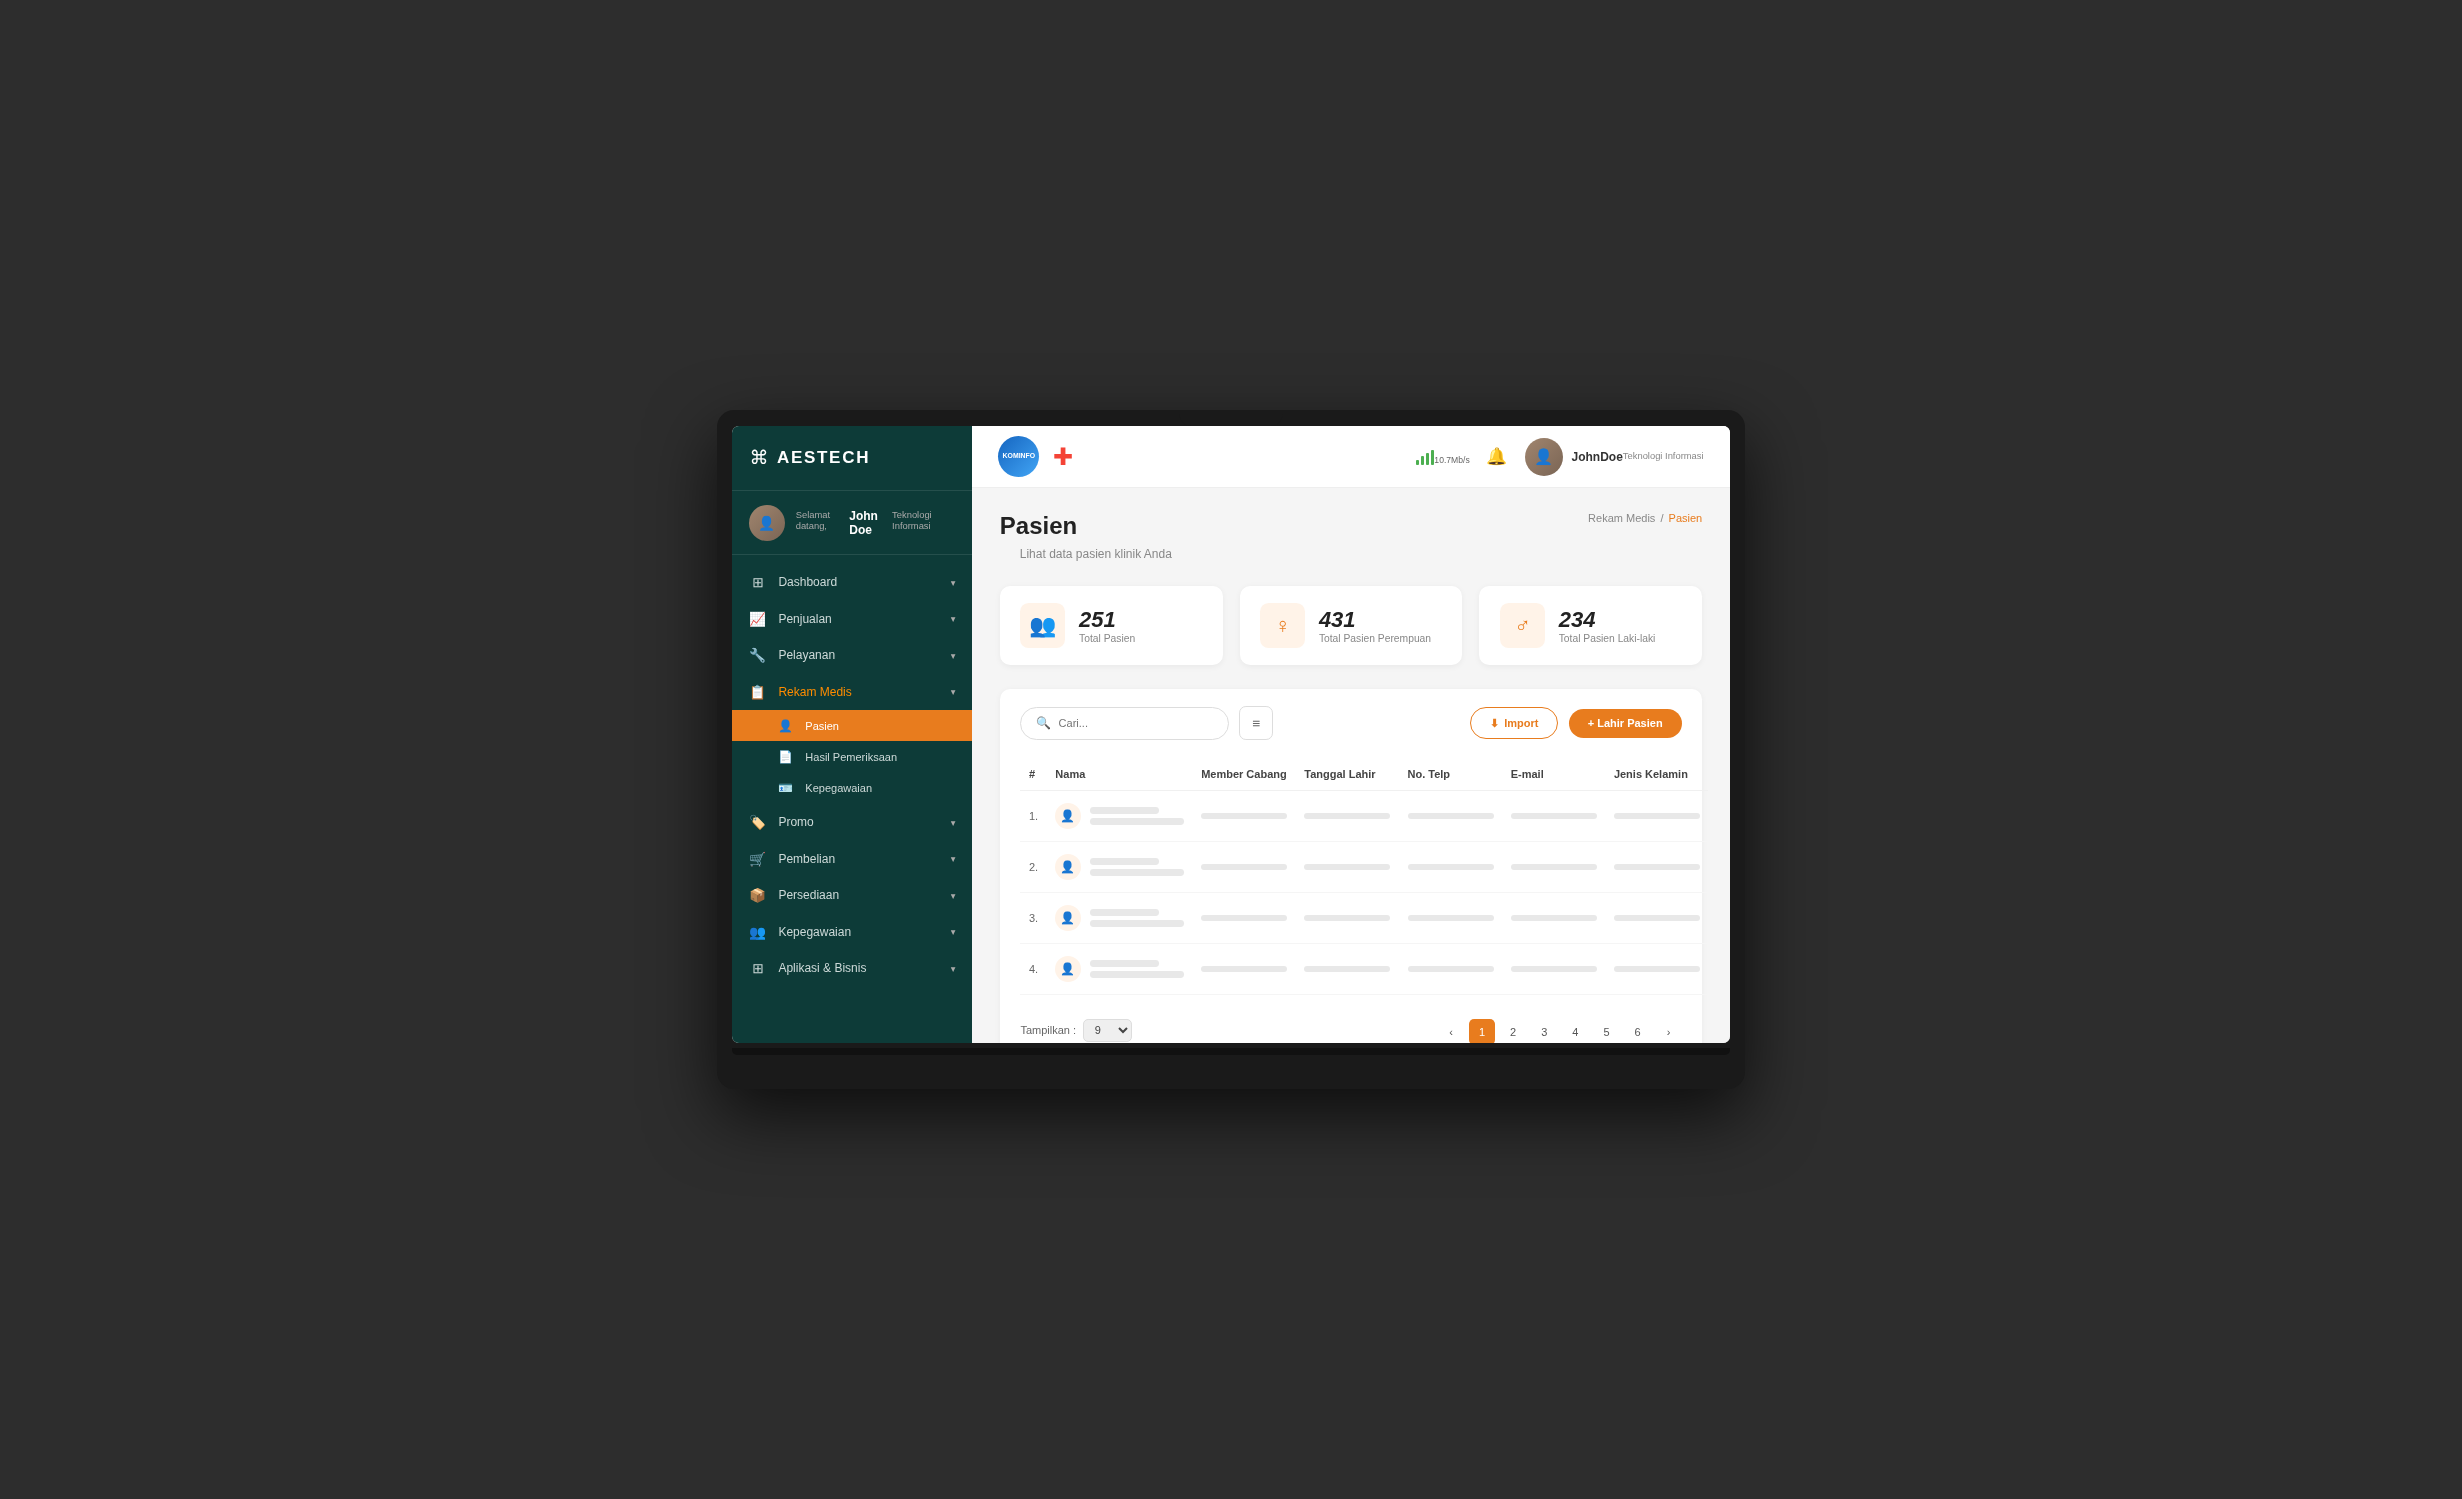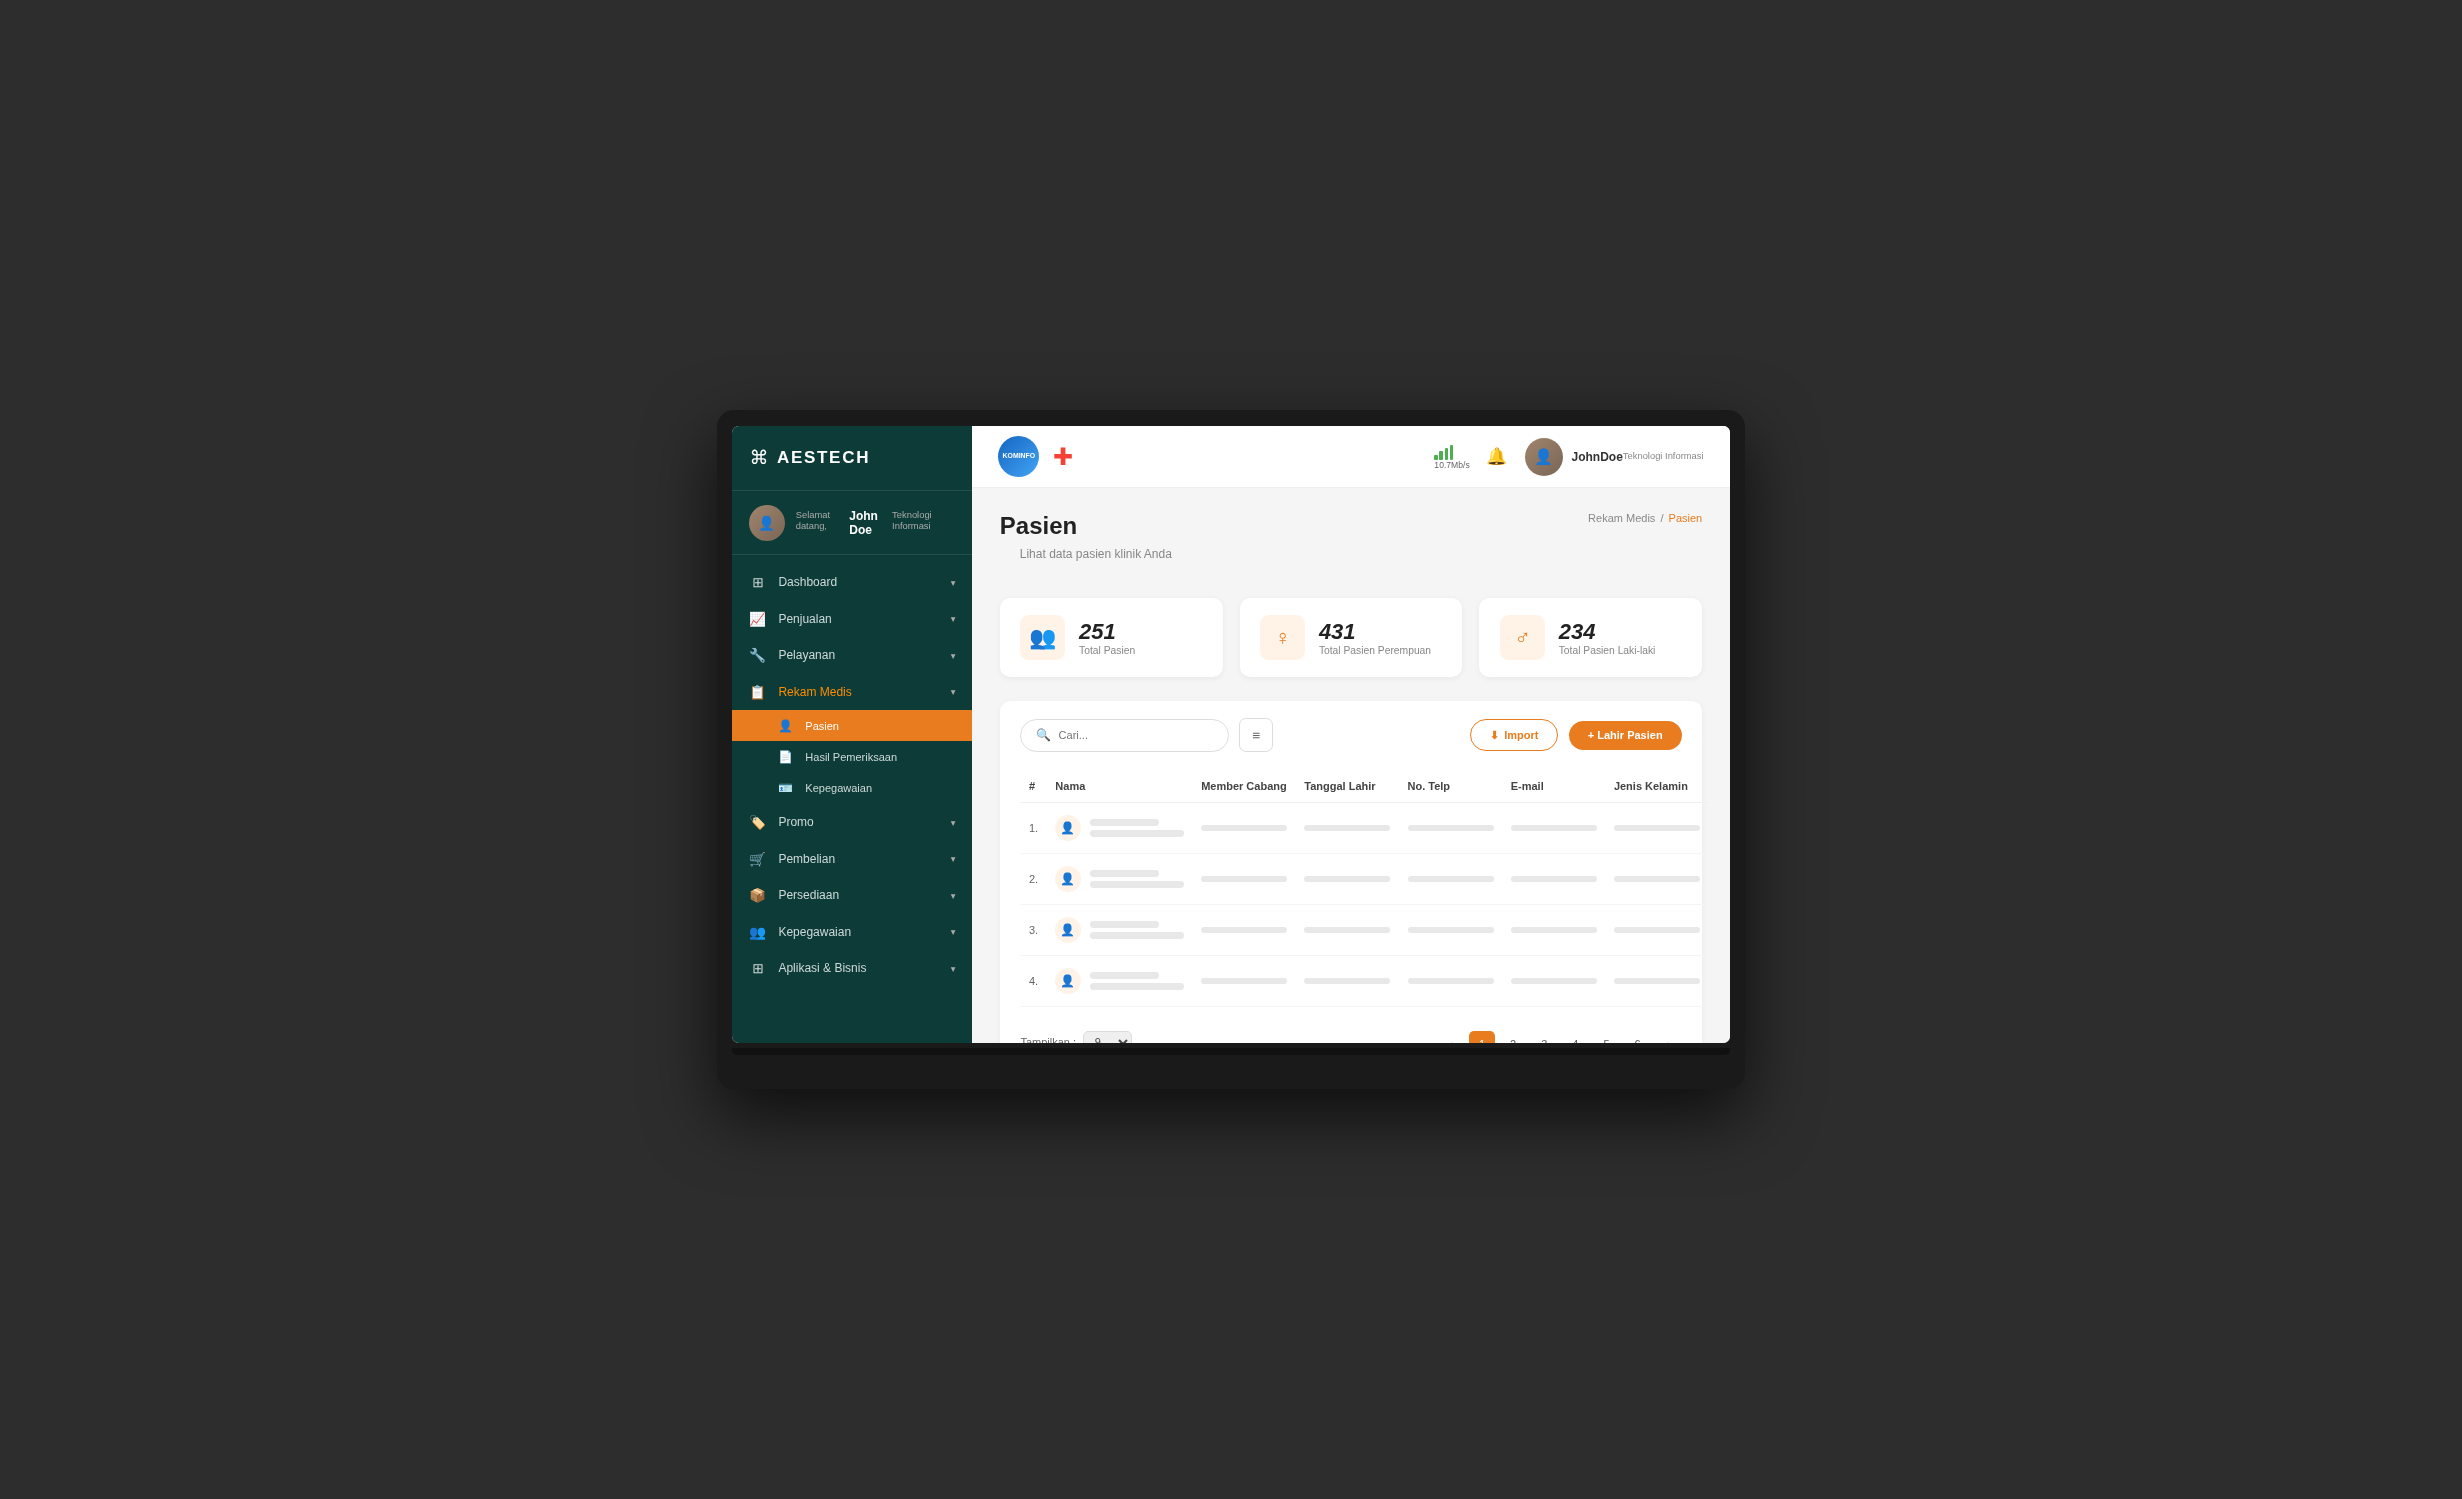--- a/index.html
+++ b/index.html
@@ -151,21 +151,21 @@
       font-size: 24px;
       color: #4CAF50;
       display: flex;
       align-items: center;
     }
     .plus-logo span:nth-child(1) { color: #f44336; }
     .plus-logo span:nth-child(2) { color: #4CAF50; }
     .plus-logo span:nth-child(3) { color: #2196f3; }
     .plus-logo span:nth-child(4) { color: #ff9800; }
     .topbar-right { display: flex; align-items: center; gap: 17px; }
-    .signal-widget { display: flex; flex-direction: column; align-items: flex-start; }
+    .signal-widget { display: flex; flex-direction: row; align-items: flex-end; }
     .signal-bars { display: flex; align-items: flex-end; gap: 1.7px; height: 17px; }
     .bar { width: 3.4px; background: #4CAF50; border-radius: 0.9px; }
     .bar:nth-child(1) { height: 5.1px; }
     .bar:nth-child(2) { height: 8.6px; }
     .bar:nth-child(3) { height: 12px; }
     .bar:nth-child(4) { height: 15.4px; }
     .signal-text { font-size: 8.6px; color: #666; }
     .bell-icon { font-size: 17px; color: #333; cursor: pointer; }
     .topbar-user { display: flex; align-items: center; gap: 8.6px; }
     .topbar-avatar {
@@ -203,21 +203,21 @@
       display: flex;
       align-items: center;
       gap: 5.1px;
       font-size: 11px;
       color: #888;
     }
     .breadcrumb-active { color: #e87c1e; }
     .page-subtitle {
       font-size: 12px;
       color: #888;
-      margin-bottom: 37px;
+      margin-bottom: 25px;
       padding-left: 20px;
     }
     
     .stats-row {
       display: flex;
       gap: 17px;
       margin-bottom: 24px;
     }
     .stat-card {
       background: #fff;

